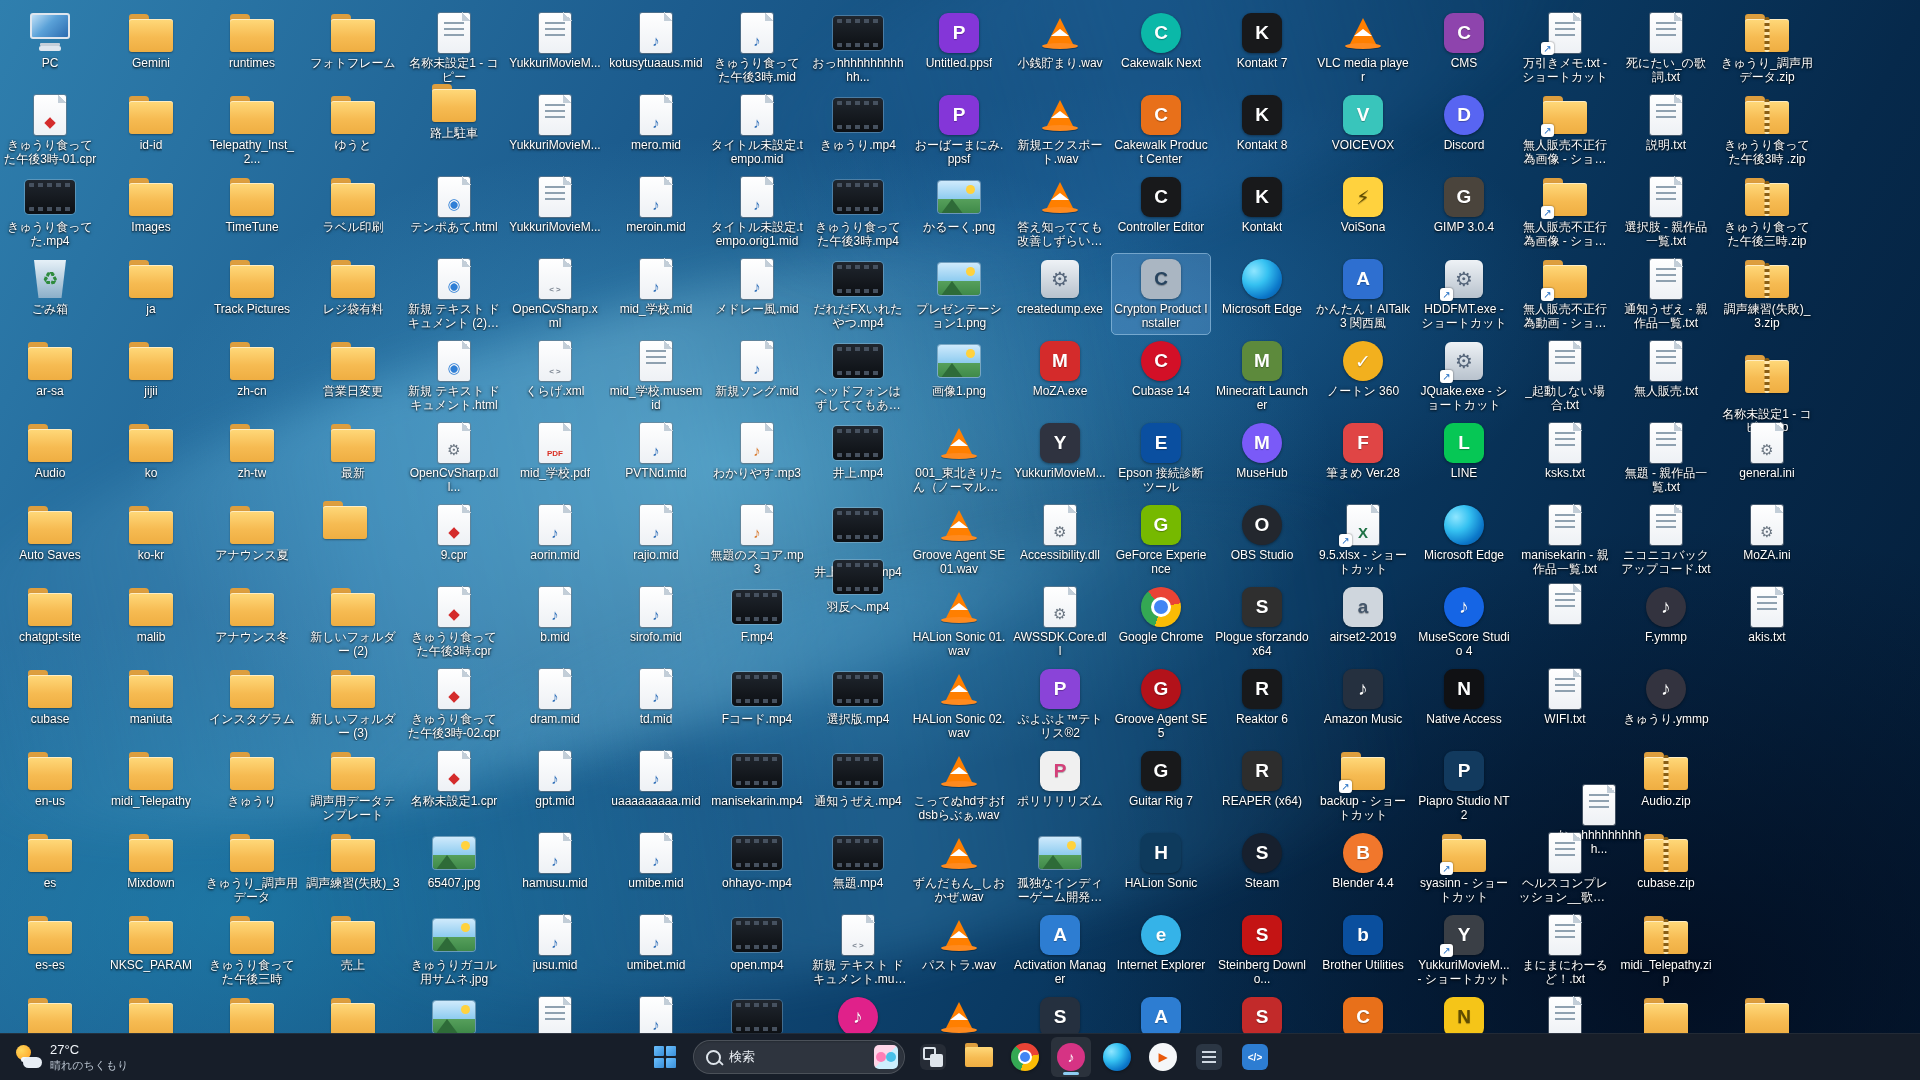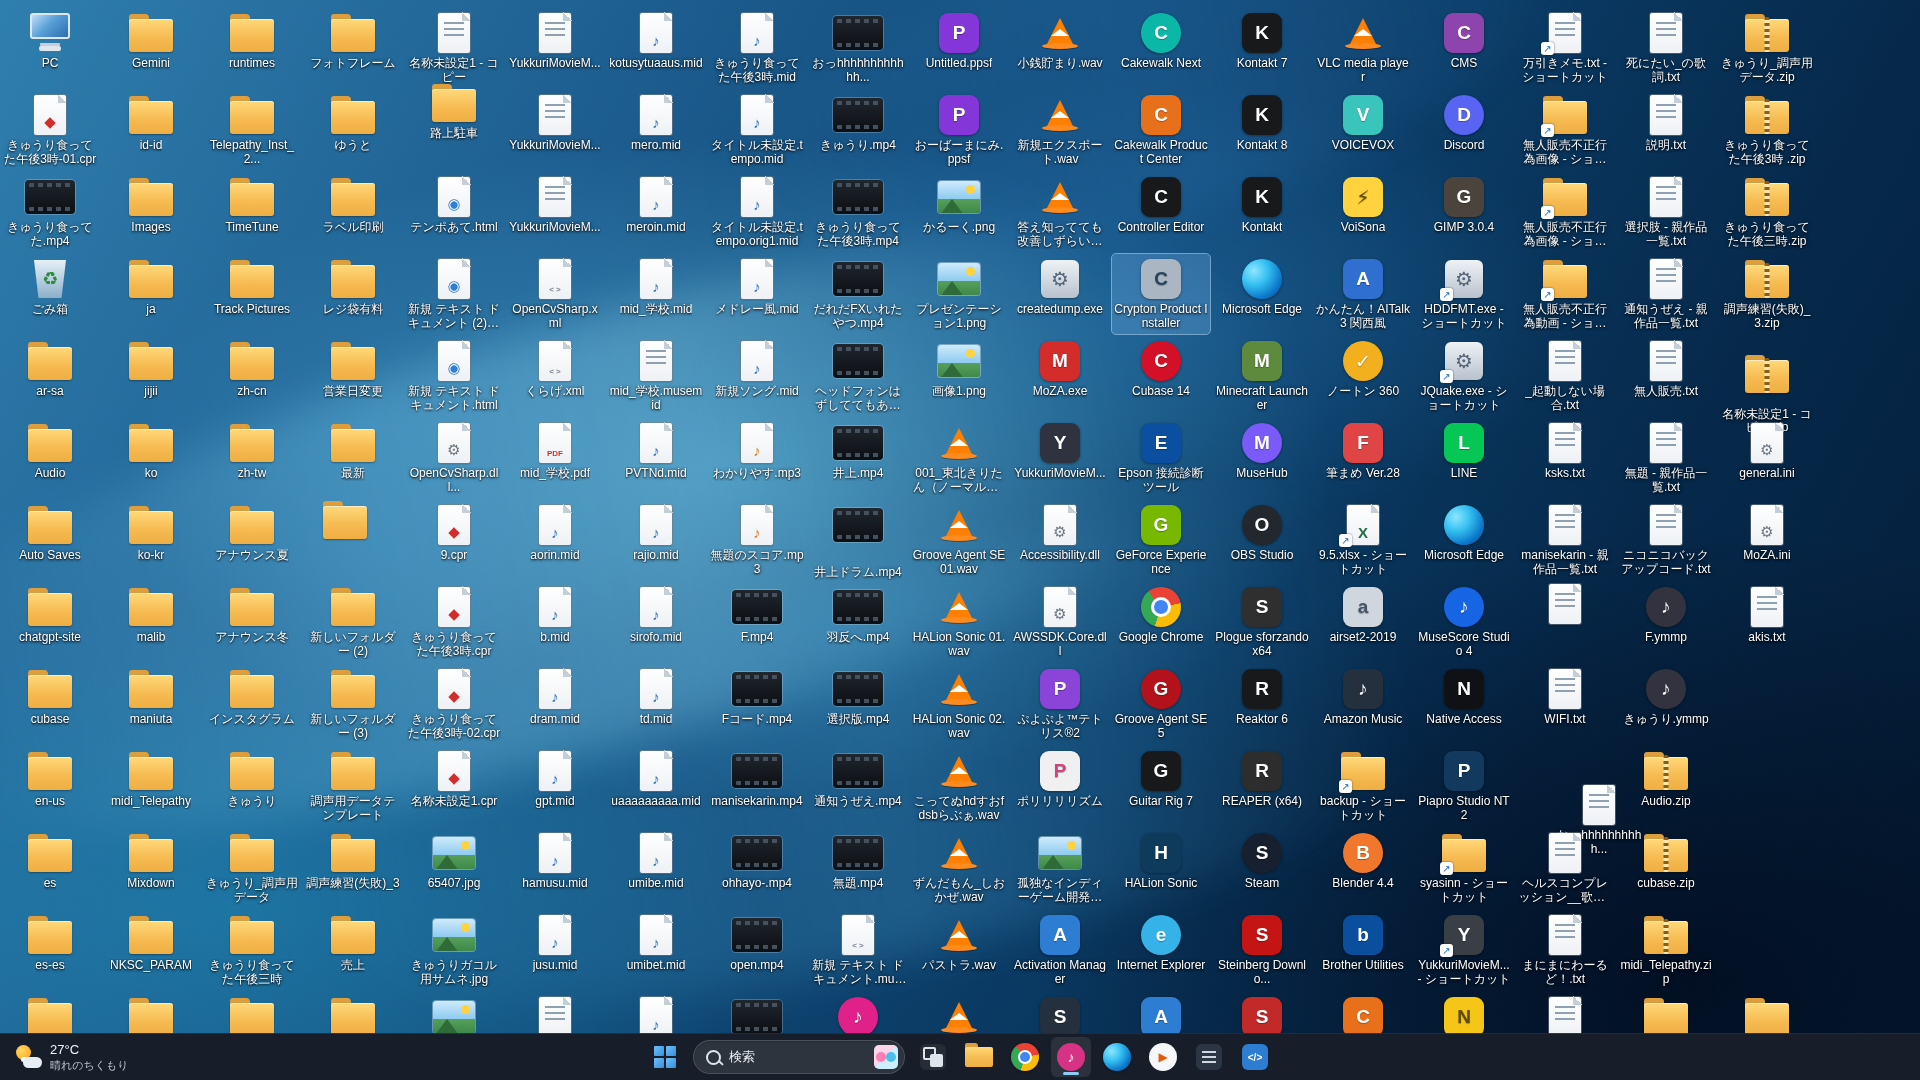--- a/index.html
+++ b/index.html
@@ -1068,21 +1068,21 @@
           </div>
         </div>
         <div class="ilabel">sirofo.mid</div>
       </div>
       <div class="cell" style="left: 708px; top: 582px;">
         <div class="art">
           <div class="gi-video"></div>
         </div>
         <div class="ilabel">F.mp4</div>
       </div>
-      <div class="cell" style="left: 809px; top: 582px;">
+      <div class="cell" style="left: 809px; top: 552px;">
         <div class="art">
           <div class="gi-video"></div>
         </div>
         <div class="ilabel">羽反へ.mp4</div>
       </div>
       <div class="cell" style="left: 910px; top: 582px;">
         <div class="art">
           <div class="gi-vlc">
             <div class="cone-base"></div>
           </div>

